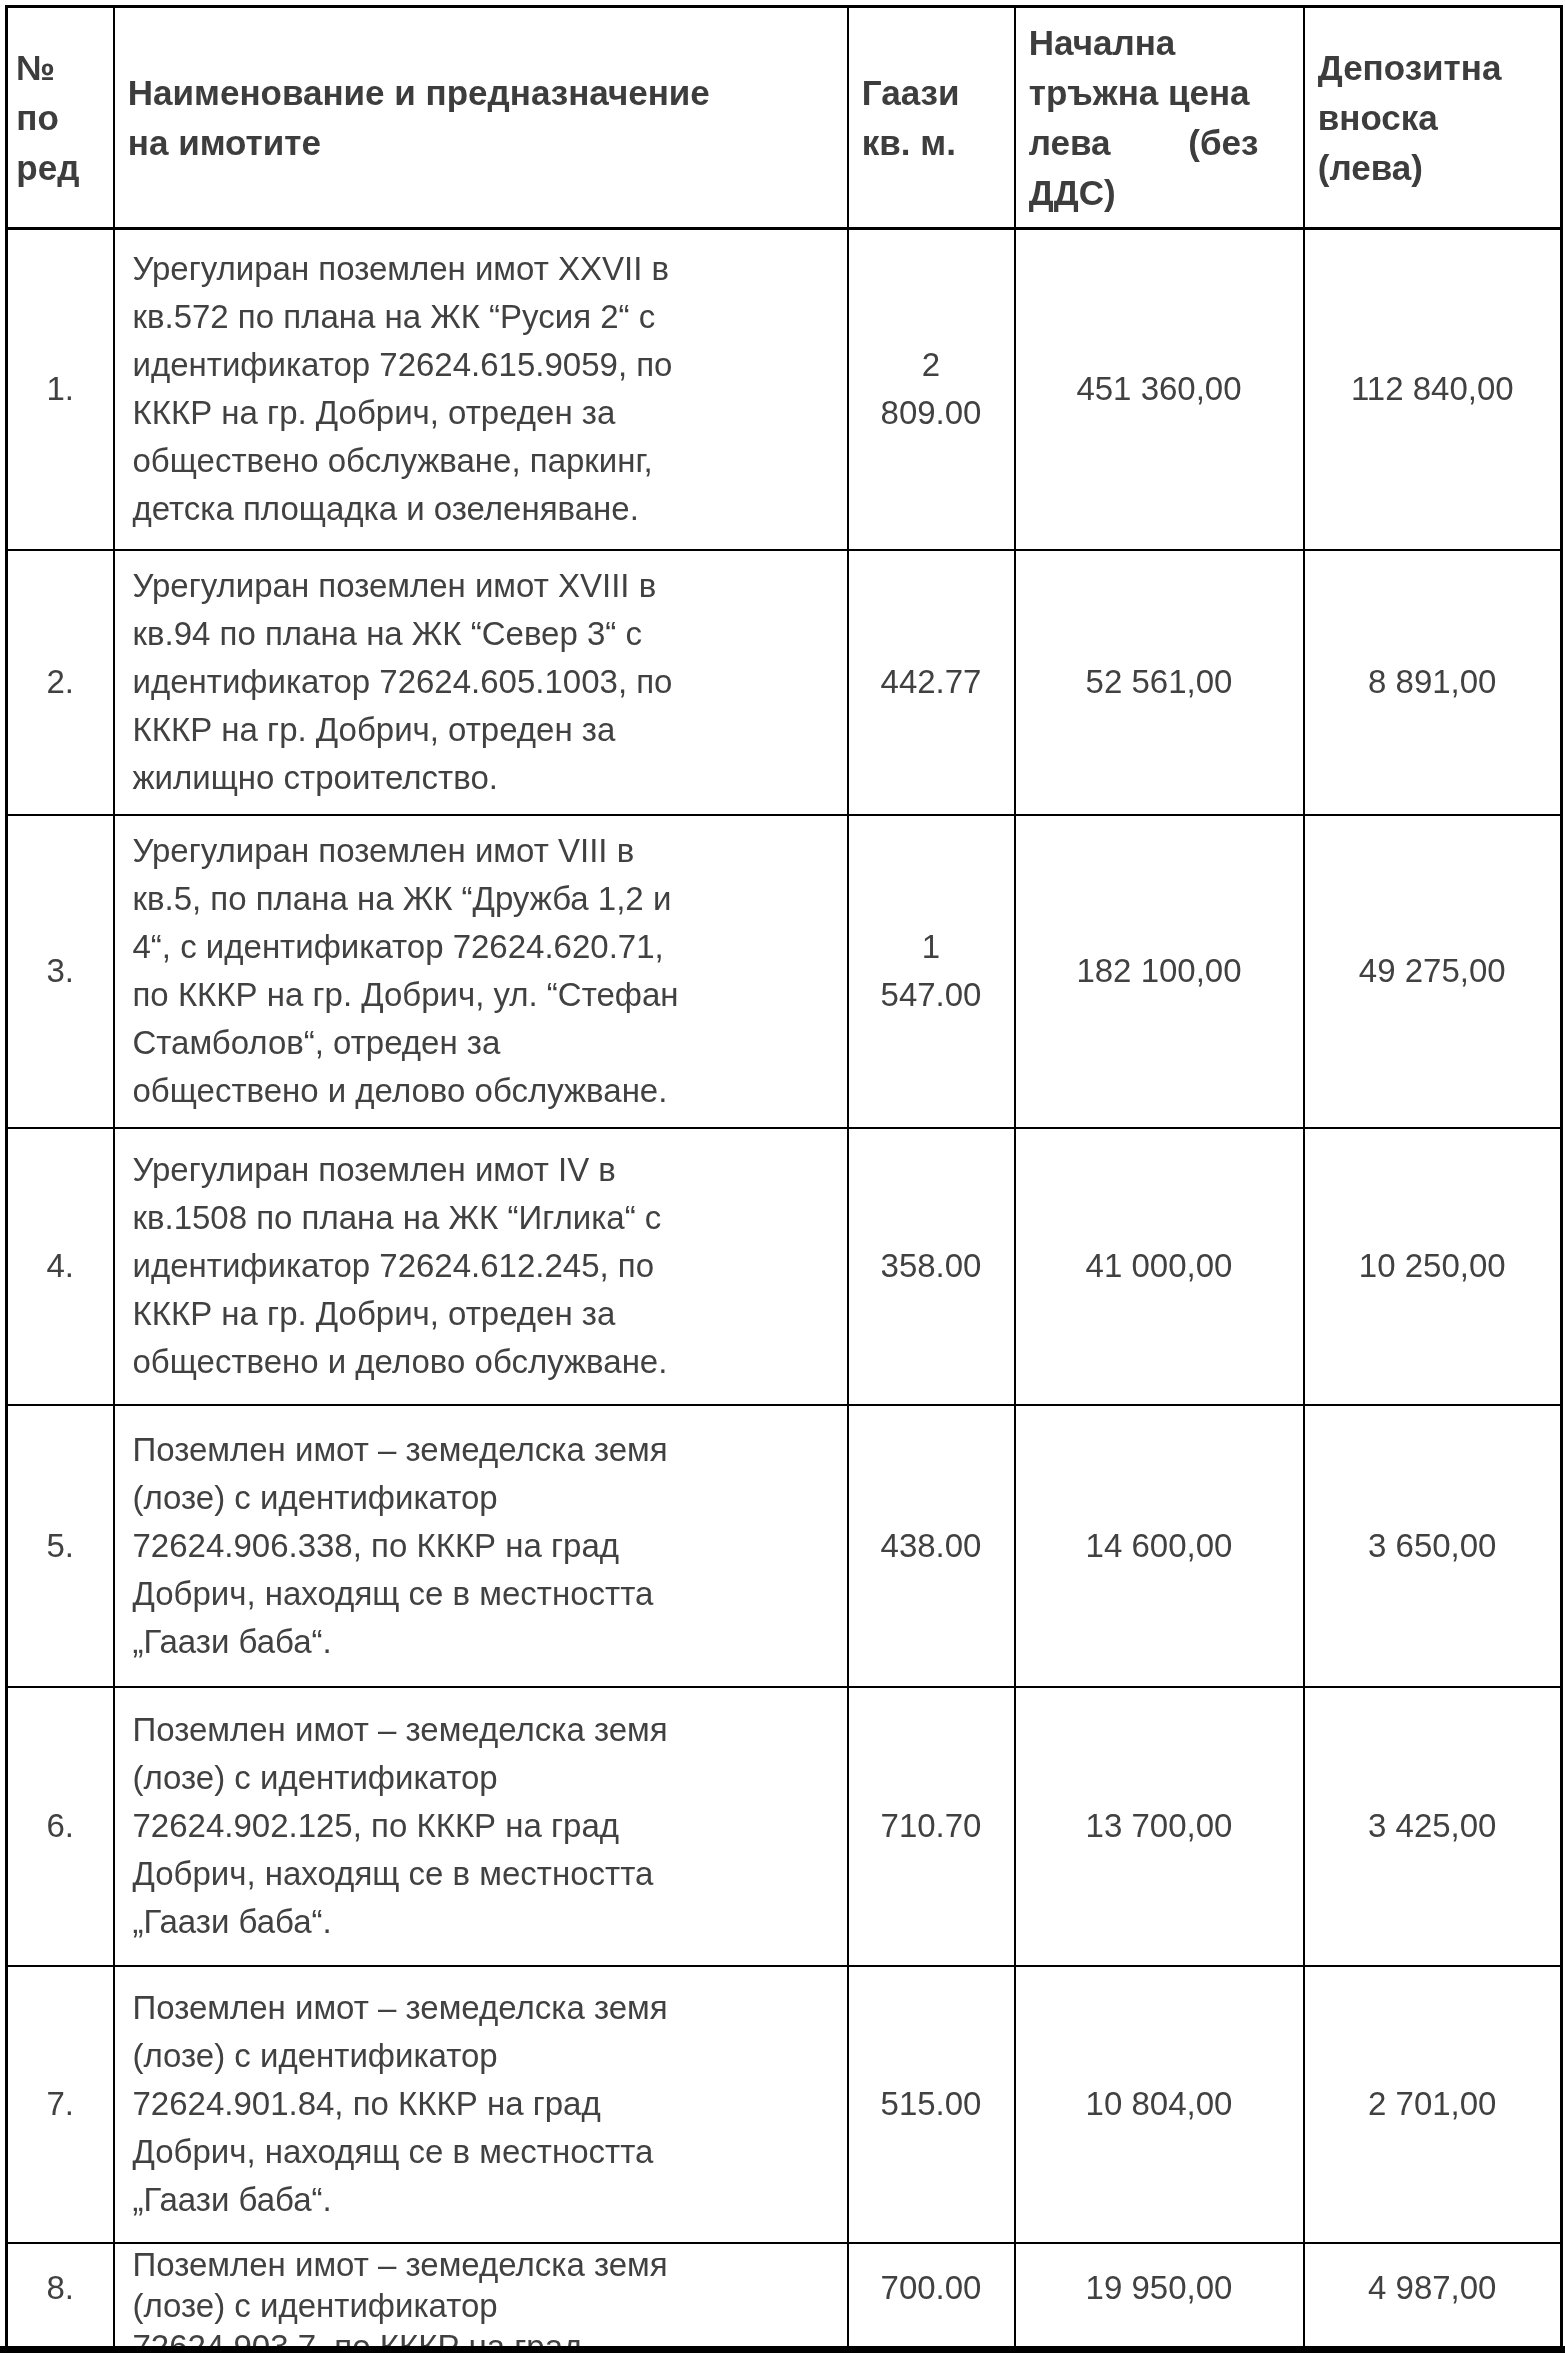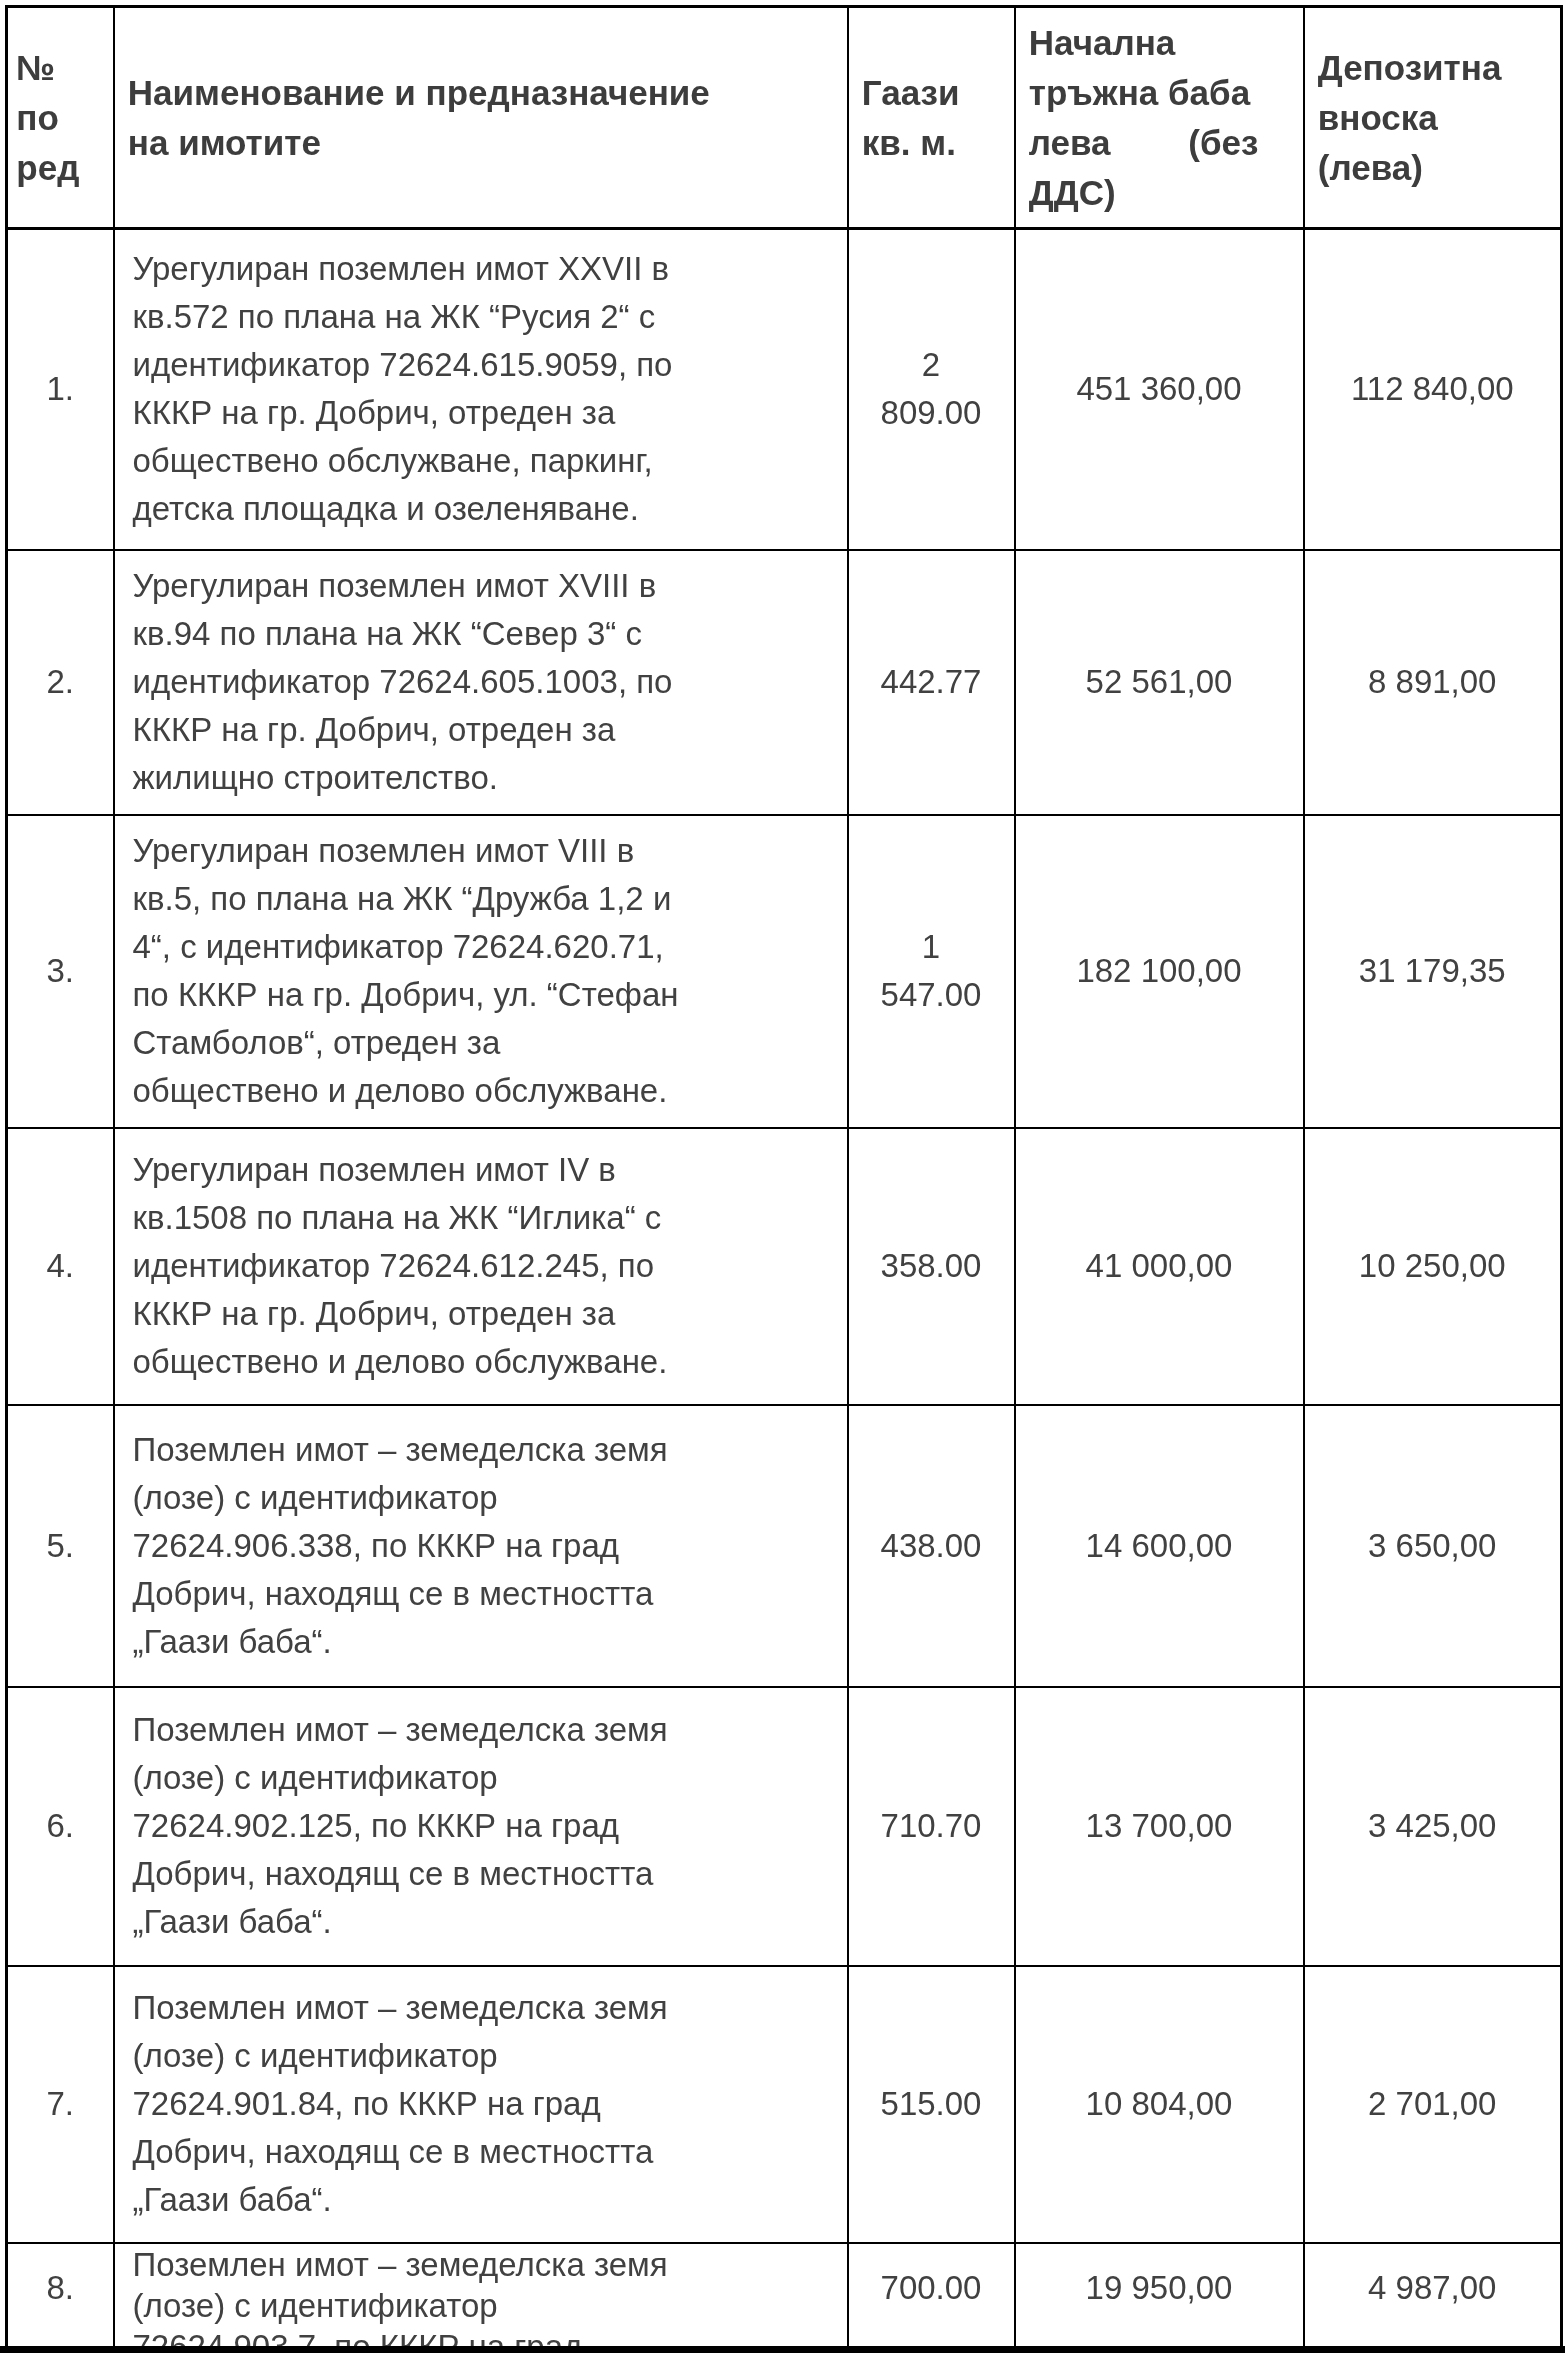--- a/index.html
+++ b/index.html
@@ -93,21 +93,21 @@
     <thead>
       <tr>
         <th class="col-num">№
 по
 ред</th>
         <th>Наименование и предназначение
 на имотите</th>
         <th>Гаази
 кв. м.</th>
         <th>Начална
-тръжна баба
+тръжна цена
 лева        (без
 ДДС)</th>
         <th>Депозитна
 вноска
 (лева)</th>
       </tr>
     </thead>
     <tbody>
       <tr>
         <td class="num-cell">1.</td>
@@ -137,21 +137,21 @@
         <td class="num-cell">3.</td>
         <td class="desc-cell">Урегулиран поземлен имот VIII в
 кв.5, по плана на ЖК “Дружба 1,2 и
 4“, с идентификатор 72624.620.71,
 по КККР на гр. Добрич, ул. “Стефан
 Стамболов“, отреден за
 обществено и делово обслужване.</td>
         <td class="area-cell">1
 547.00</td>
         <td class="price-cell">182 100,00</td>
-        <td class="deposit-cell">31 179,35</td>
+        <td class="deposit-cell">49 275,00</td>
       </tr>
       <tr>
         <td class="num-cell">4.</td>
         <td class="desc-cell">Урегулиран поземлен имот IV в
 кв.1508 по плана на ЖК “Иглика“ с
 идентификатор 72624.612.245, по
 КККР на гр. Добрич, отреден за
 обществено и делово обслужване.</td>
         <td class="area-cell">358.00</td>
         <td class="price-cell">41 000,00</td>

